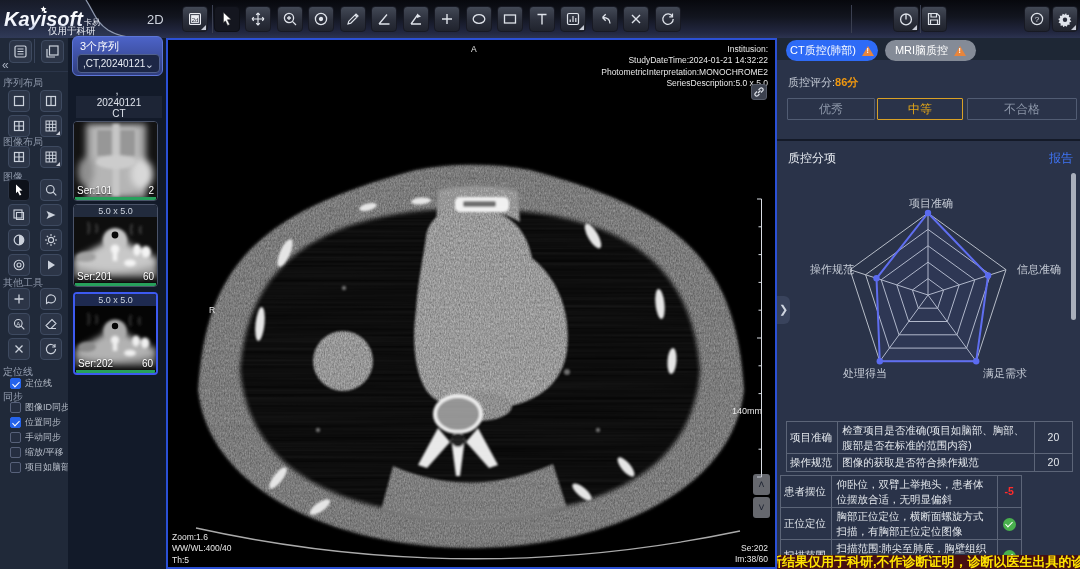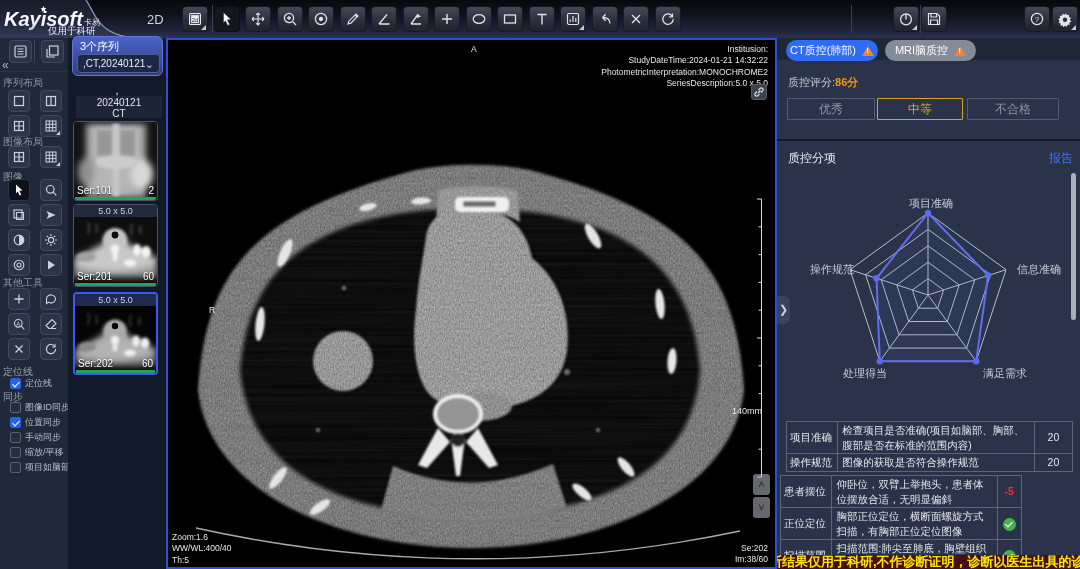--- a/index.html
+++ b/index.html
@@ -589,21 +589,21 @@
     <div class="abs" style="right:5px;top:434px;width:17px;height:21px;background:rgba(185,190,200,0.55);border-radius:3px;color:#1c2230;font-size:11px;text-align:center;line-height:20px">˄</div>
     <div class="abs" style="right:5px;top:457px;width:17px;height:21px;background:rgba(185,190,200,0.55);border-radius:3px;color:#1c2230;font-size:11px;text-align:center;line-height:20px">˅</div>
   </div>
   <div id="rpanel">
     <div id="rtop"></div>
     <div class="pill" style="left:9px;width:92px;background:#2e6bf6">CT质控(肺部)<span class="warn"></span></div>
     <div class="pill" style="left:108px;width:91px;background:#848b97">MRI脑质控<span class="warn"></span></div>
     <div class="rlabel" style="left:11px;top:37px;font-size:11px;color:#c3c9d4">质控评分:<span style="color:#f0980f;font-weight:bold">86分</span></div>
     <div class="qbtn" style="left:10px;width:88px">优秀</div>
     <div class="qbtn mid" style="left:100px;width:86px">中等</div>
-    <div class="qbtn" style="left:190px;width:92px">不合格</div>
+    <div class="qbtn" style="left:190px;width:110px">不合格</div>
     <div id="qdivider"></div>
     <div class="rlabel" style="left:11px;top:112px;font-size:12px;color:#e8ecf2">质控分项</div>
     <div class="rlabel" style="right:7px;top:112px;font-size:12px;color:#3f74f5">报告</div>
     <div class="abs" style="left:294px;top:135px;width:5px;height:147px;background:#a9afbb;border-radius:3px"></div>
     <svg class="abs" style="left:13px;top:145px" width="290" height="200" viewBox="0 0 290 200">
       <g stroke="#b6bdc9" stroke-width="1" fill="none" opacity="0.85">
         <polygon points="138.0,95.6 153.6,90.5 163.2,103.8 153.6,117.1 122.4,117.1 112.8,103.8 122.4,90.5" opacity="0"></polygon>
       </g>
       <g stroke="#c3c9d3" stroke-width="1" fill="none" opacity="0.92">
         <polygon points="138,30 216,86.7 186.2,178.3 89.8,178.3 60,86.7"></polygon>

